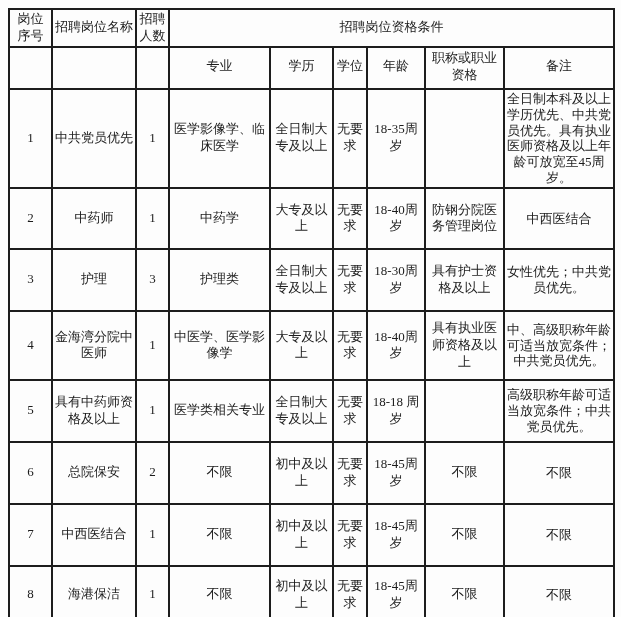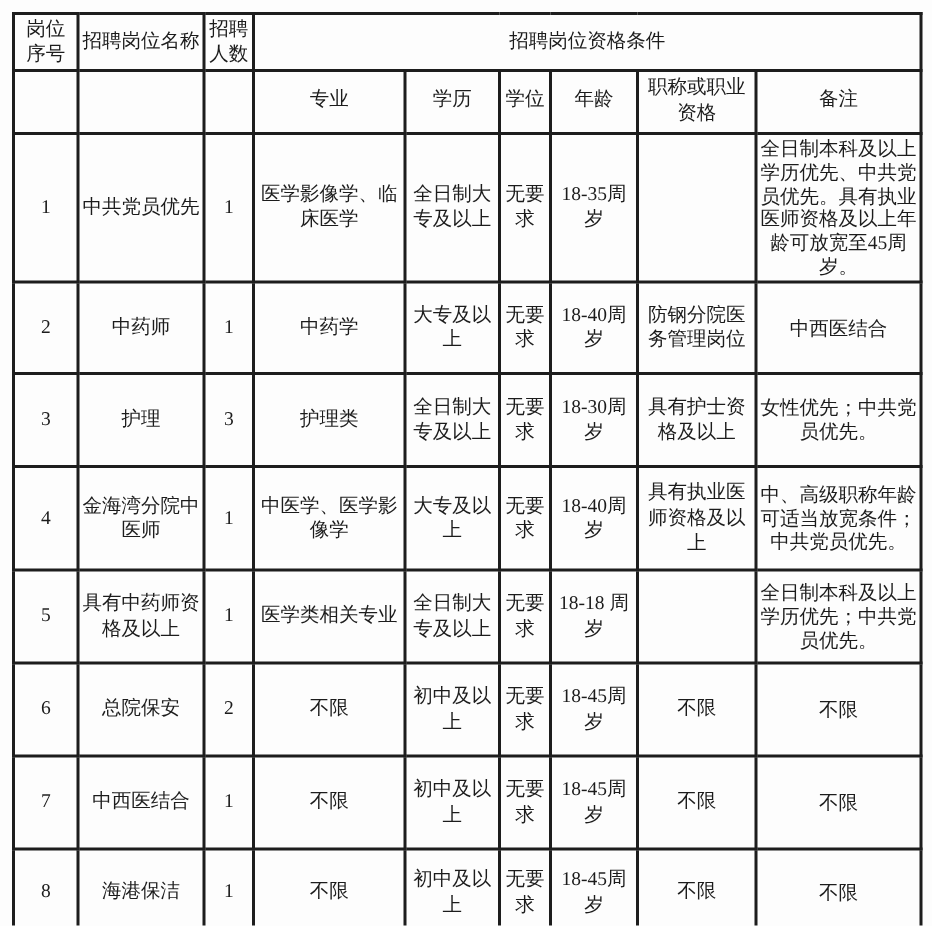--- a/index.html
+++ b/index.html
@@ -128,21 +128,21 @@
         </tr>
         <tr data-name="table-row">
           <td data-name="cell-seq">5</td>
           <td data-name="cell-name">具有中药师资格及以上</td>
           <td data-name="cell-count">1</td>
           <td data-name="cell-major">医学类相关专业</td>
           <td data-name="cell-education">全日制大专及以上</td>
           <td data-name="cell-degree">无要求</td>
           <td data-name="cell-age">18-18 周岁</td>
           <td data-name="cell-qualification"></td>
-          <td data-name="cell-remark">全日制本科及以上学历优先；中共党员优先。</td>
+          <td data-name="cell-remark">高级职称年龄可适当放宽条件；中共党员优先。</td>
         </tr>
         <tr data-name="table-row">
           <td data-name="cell-seq">6</td>
           <td data-name="cell-name">总院保安</td>
           <td data-name="cell-count">2</td>
           <td data-name="cell-major">不限</td>
           <td data-name="cell-education">初中及以上</td>
           <td data-name="cell-degree">无要求</td>
           <td data-name="cell-age">18-45周岁</td>
           <td data-name="cell-qualification">不限</td>

